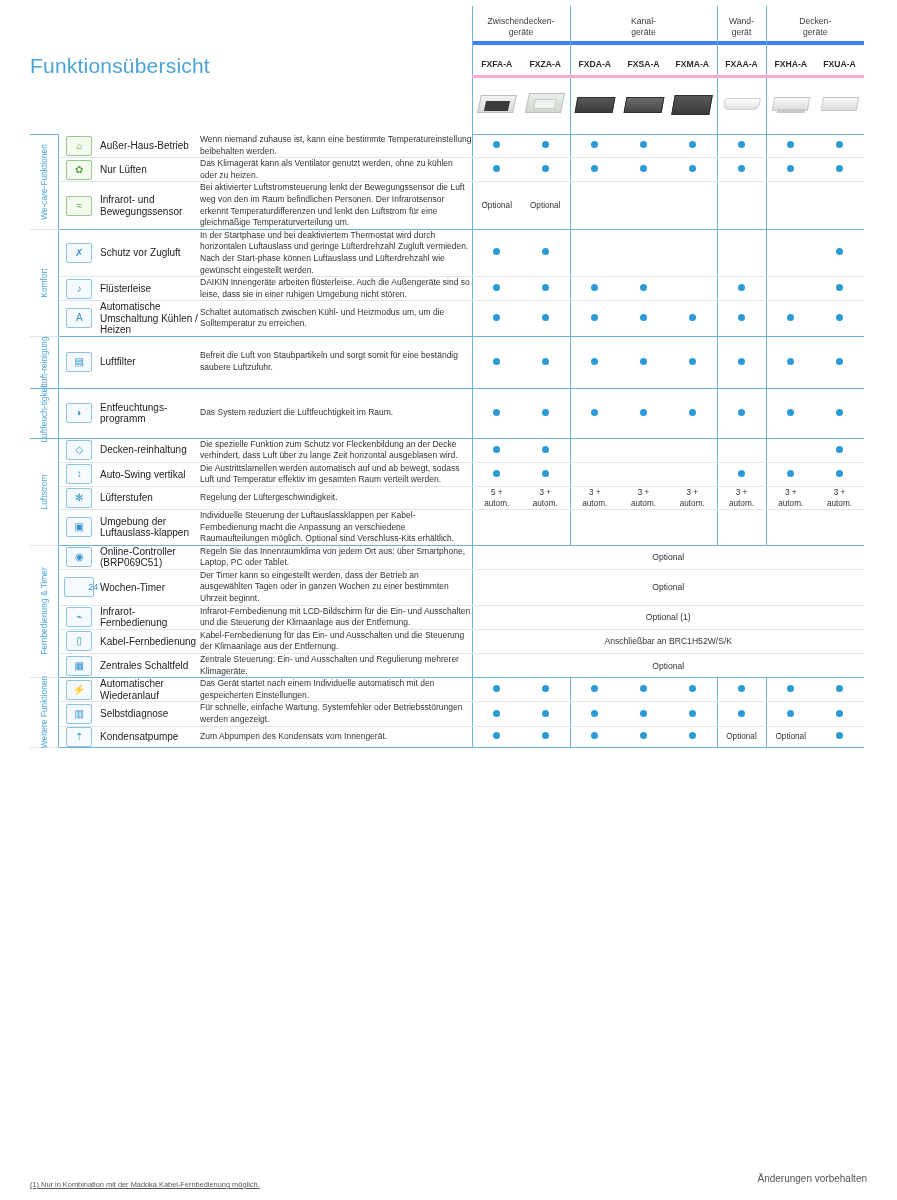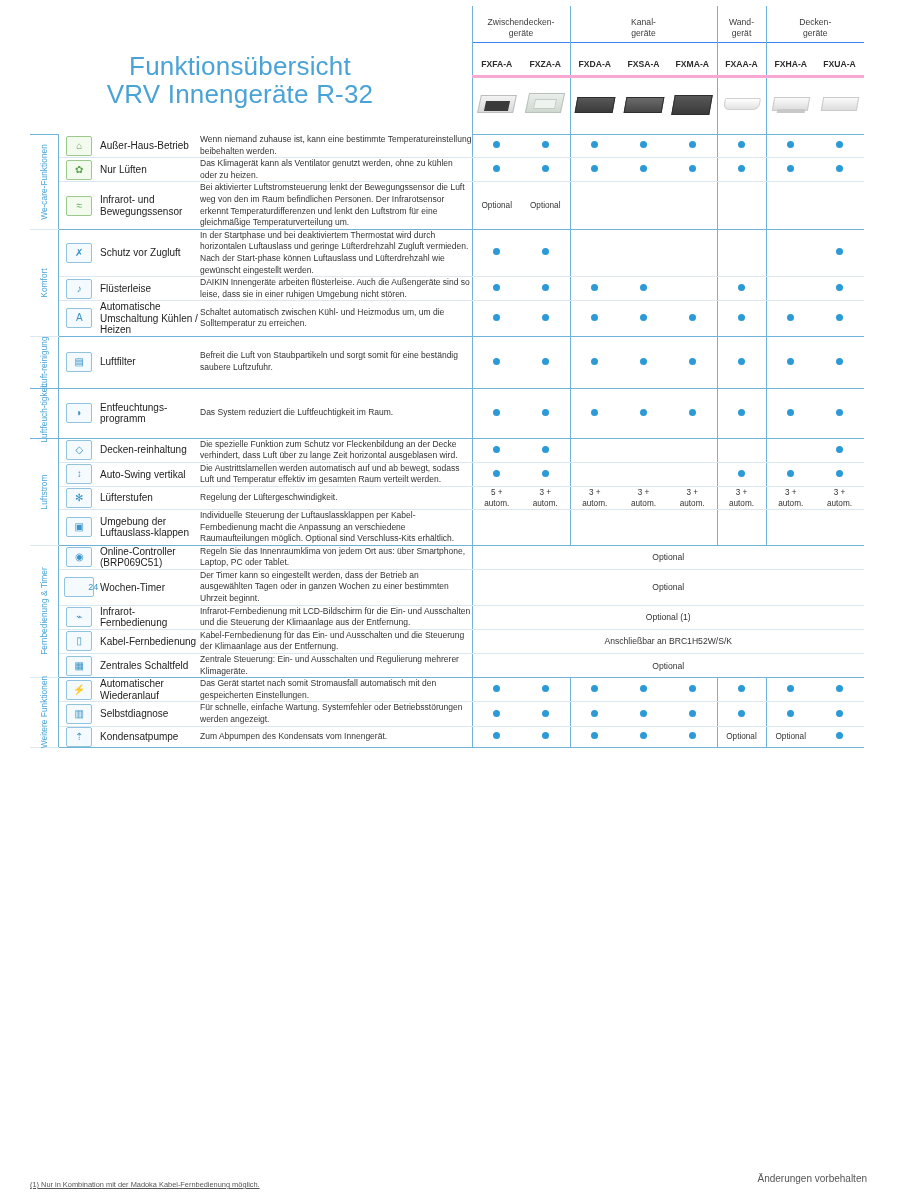--- a/index.html
+++ b/index.html
@@ -14,25 +14,24 @@
     overflow: hidden;
   }
   .page { position: relative; width: 897px; height: 1200px; }
 
   
   .title-block {
     position: absolute; left: 30px; top: 52px; width: 420px;
   }
   .title-line {
     color: #4aa3d6;
-    font-size: 26px;
+    font-size: 21px;
     font-weight: 300;
     line-height: 28px;
     letter-spacing: .2px;
-    text-align: center;
   }
 
   
   table.matrix {
     position: absolute;
     left: 30px; top: 6px;
     border-collapse: collapse;
     table-layout: fixed;
     font-size: 8.4px;
   }
@@ -43,21 +42,21 @@
   col.c-icon  { width: 42px; }
   col.c-name  { width: 100px; }
   col.c-desc  { width: 272px; }
   col.c-model { width: 49px; }
 
   
   .grp-head {
     text-align:center; font-size:8.6px; color:#3b3b3b; line-height:11px;
     padding-bottom:4px; height:48px; vertical-align:bottom;
   }
-  .grp-head .u { border-bottom:1px solid #3b82f6; display:block; padding-bottom:3px; }
+  .grp-head .u { border-bottom:4px solid #3b82f6; display:block; padding-bottom:3px; }
   .model-head {
     text-align:center; font-size:8.6px; font-weight:bold; color:#2b2b2b;
     height:22px; border-bottom:3px solid #f9a8d4;
   }
   .unit-img-cell { height:58px; text-align:center; border-bottom:1px solid #6fb3da; }
 
   
   tr.frow > td { border-bottom:1px solid #dce8f1; }
   tr.frow.sect-end > td { border-bottom:1px solid #6fb3da; }
   td.desc {
@@ -159,21 +158,20 @@
     background:#c8c8c8; transform: skewX(-10deg);
   }
 </style>
 </head>
 <body>
 
 <div class="page">
 
   <div class="title-block">
     <div class="title-line">Funktionsübersicht</div>
-    <div class="title-line">VRV Innengeräte R-32</div>
   </div>
 
   <table class="matrix">
     <colgroup>
       <col class="c-group">
         <col class="c-icon">
         <col class="c-name">
         <col class="c-desc">
       <col class="c-model">
         <col class="c-model">
@@ -522,21 +520,21 @@
       </tr>
 
       <tr class="frow">
         <td class="groupcell" rowspan="3">
           <span class="vtext">Weitere Funktionen</span>
         </td>
         <td class="iconcell">
           <span class="ico">⚡</span>
         </td>
         <td class="fname">Automatischer Wiederanlauf</td>
-        <td class="desc">Das Gerät startet nach somit Stromausfall automatisch mit den gespeicherten Einstellungen.</td>
+        <td class="desc">Das Gerät startet nach einem Individuelle automatisch mit den gespeicherten Einstellungen.</td>
         <td class="dot modelsep"><span class="bullet"></span></td>
         <td class="dot"><span class="bullet"></span></td>
         <td class="dot modelsep"><span class="bullet"></span></td>
         <td class="dot"><span class="bullet"></span></td>
         <td class="dot"><span class="bullet"></span></td>
         <td class="dot modelsep"><span class="bullet"></span></td>
         <td class="dot modelsep"><span class="bullet"></span></td>
         <td class="dot"><span class="bullet"></span></td>
       </tr>
       <tr class="frow">

